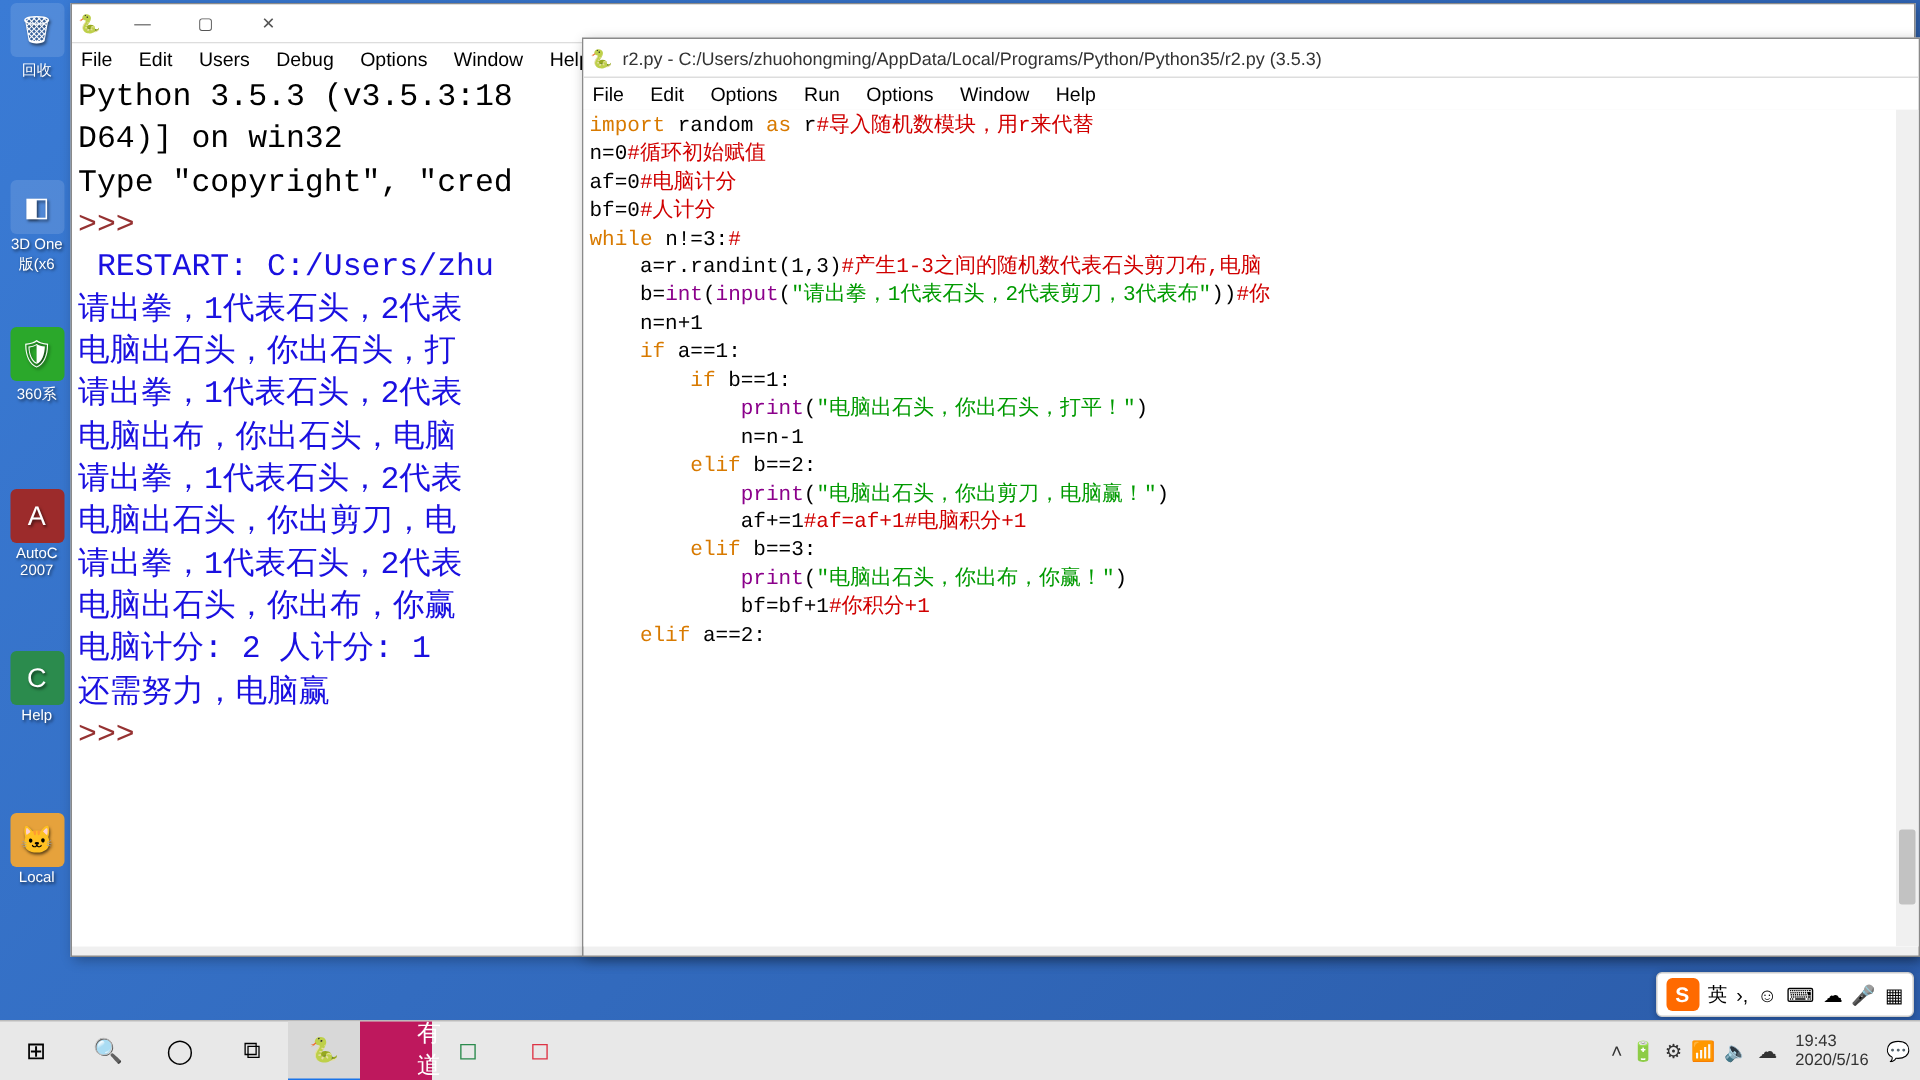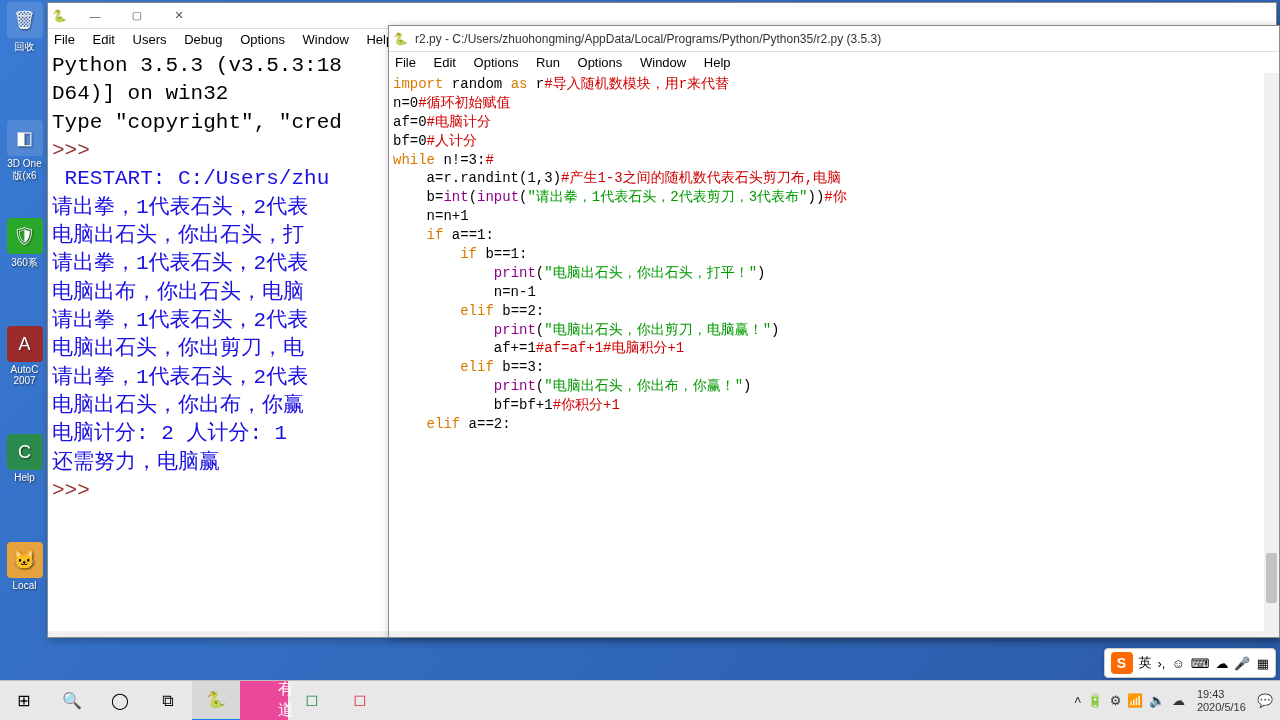--- a/index.html
+++ b/index.html
@@ -257,21 +257,21 @@
   <div class="itm">🎤</div>
   <div class="itm">▦</div>
 </div>
 
 <div class="taskbar">
   <div class="tb-item">⊞</div>
   <div class="tb-item">🔍</div>
   <div class="tb-item">◯</div>
   <div class="tb-item">⧉</div>
   <div class="tb-item app active">🐍</div>
-  <div class="tb-item app" style="background:#ec4899;color:#fff;padding-left:44px;">有道</div>
+  <div class="tb-item app" style="background:#be185d;color:#fff;padding-left:44px;">有道</div>
   <div class="tb-item app" style="color:#2b8b4d">◻</div>
   <div class="tb-item app" style="color:#d34">◻</div>
   <div class="tray">
     <span class="tic">˄</span>
     <span class="tic">🔋</span>
     <span class="tic">⚙</span>
     <span class="tic">📶</span>
     <span class="tic">🔈</span>
     <span class="tic">☁</span>
     <div class="clock">

